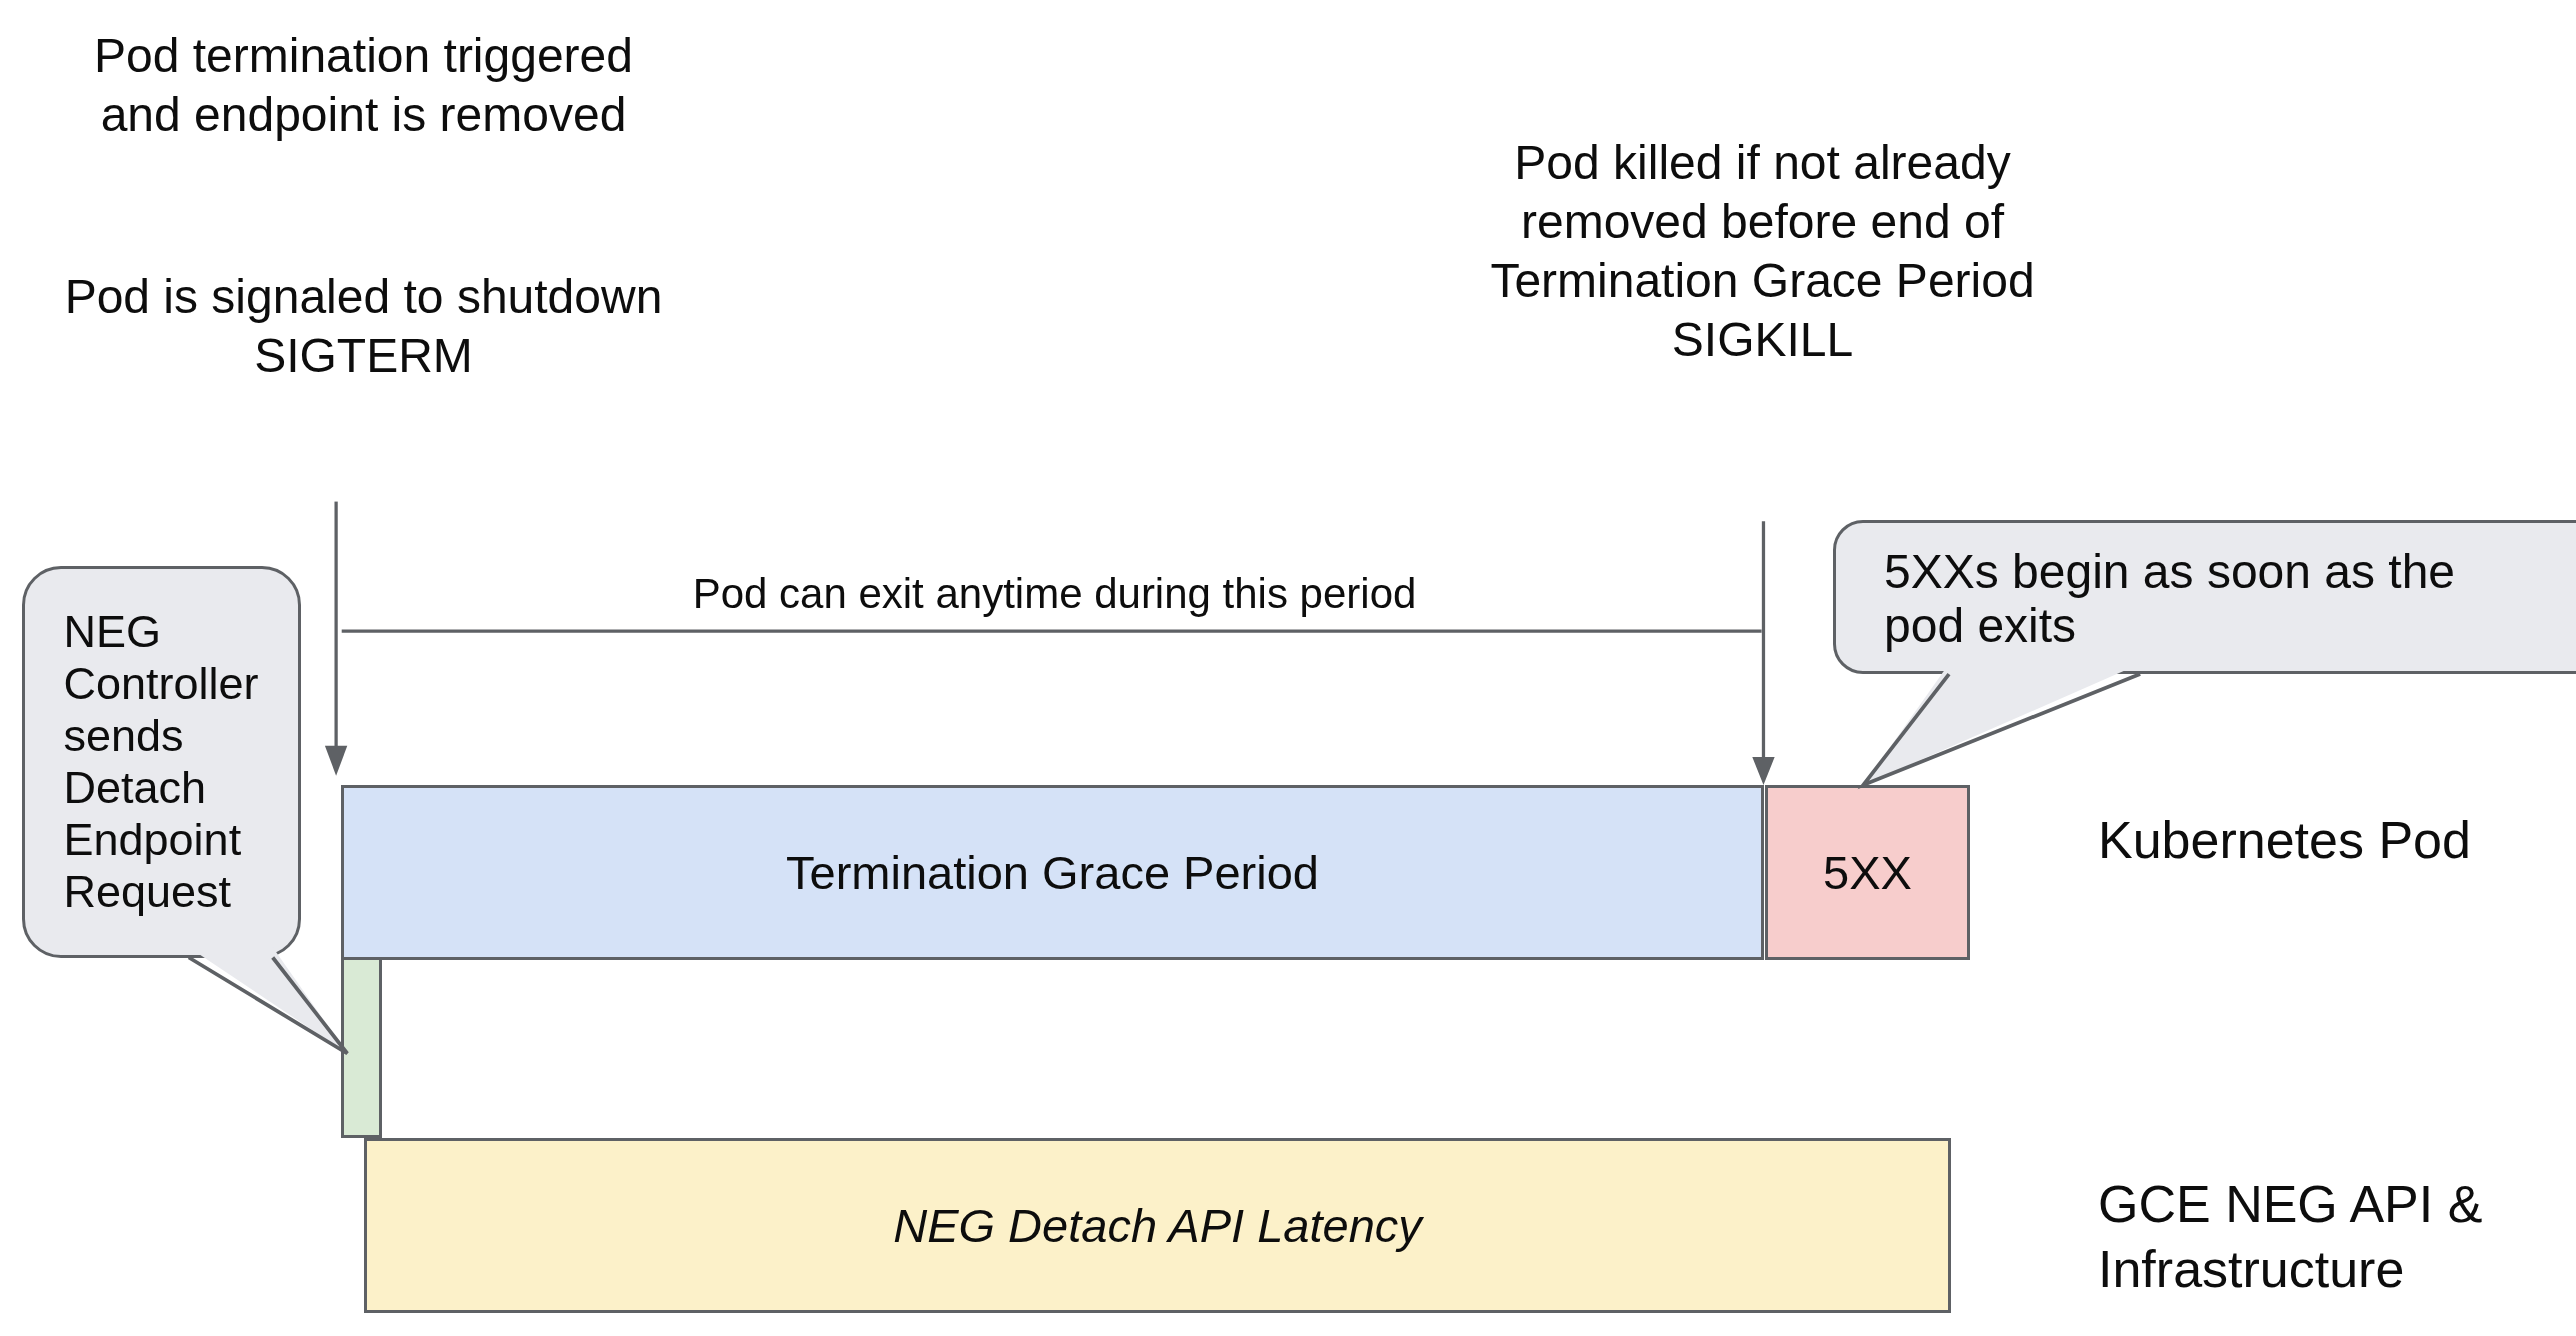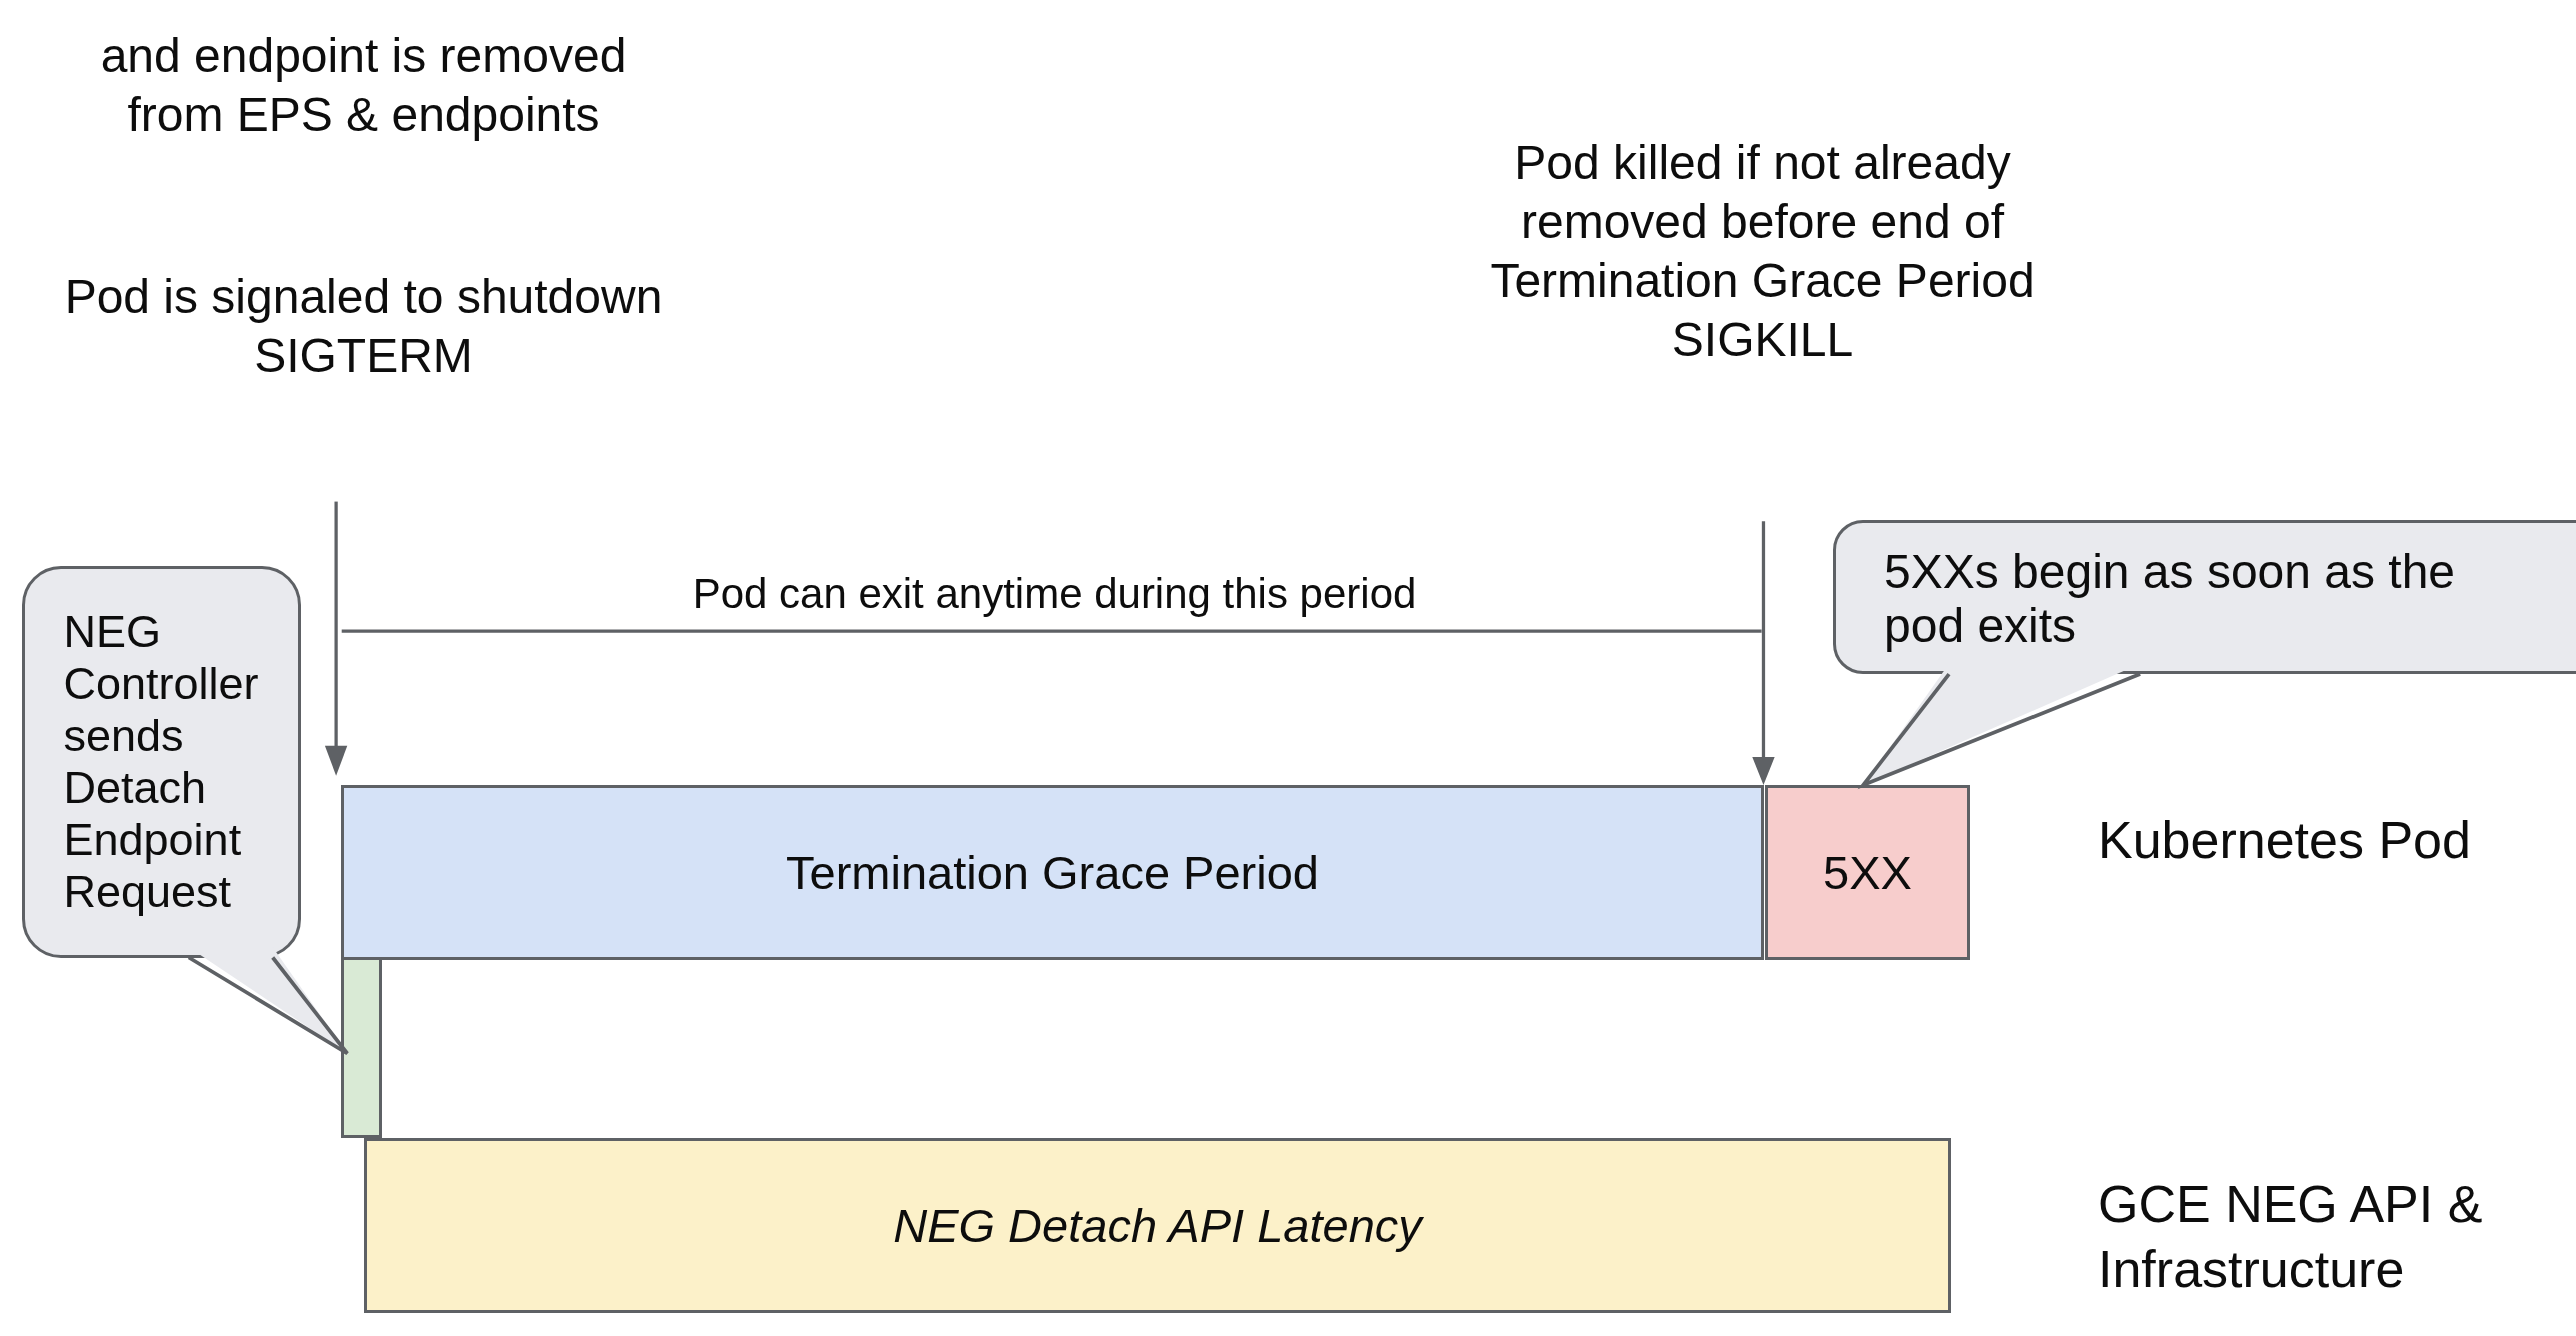--- a/index.html
+++ b/index.html
@@ -28,22 +28,22 @@
                padding:22.4px 9.3px 0 48px;font-size:48px;line-height:54px;}
   .line-block span{display:block;}
   .overlay{position:absolute;left:0;top:0;width:2576px;height:1336px;pointer-events:none;}
 </style>
 </head>
 <body>
 
 <div class="canvas">
 
   <div class="annot annot-tl1 line-block">
+    <span>Pod termination triggered</span>
     <span>and endpoint is removed</span>
-    <span>from EPS &amp; endpoints</span>
   </div>
   <div class="annot annot-tl2 line-block">
     <span>Pod is signaled to shutdown</span>
     <span>SIGTERM</span>
   </div>
 
   <div class="annot annot-tr line-block">
     <span>Pod killed if not already</span>
     <span>removed before end of</span>
     <span>Termination Grace Period</span>

